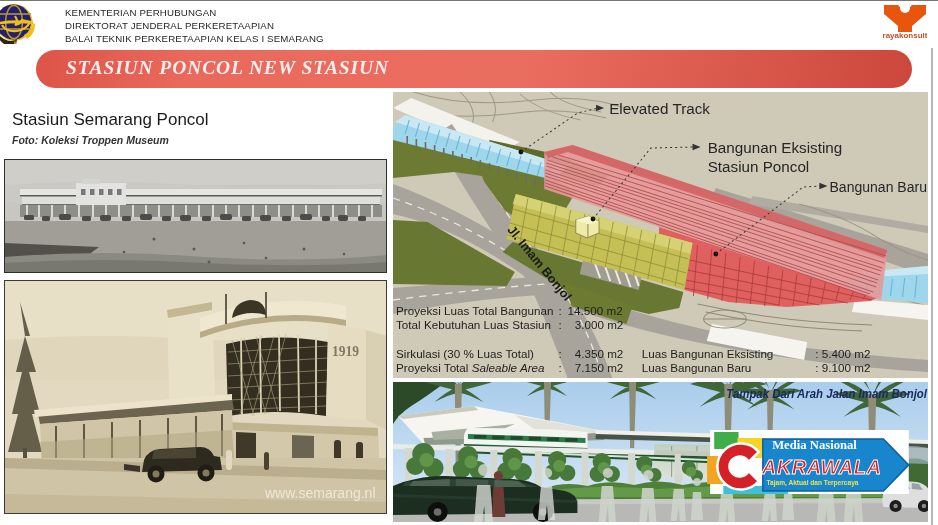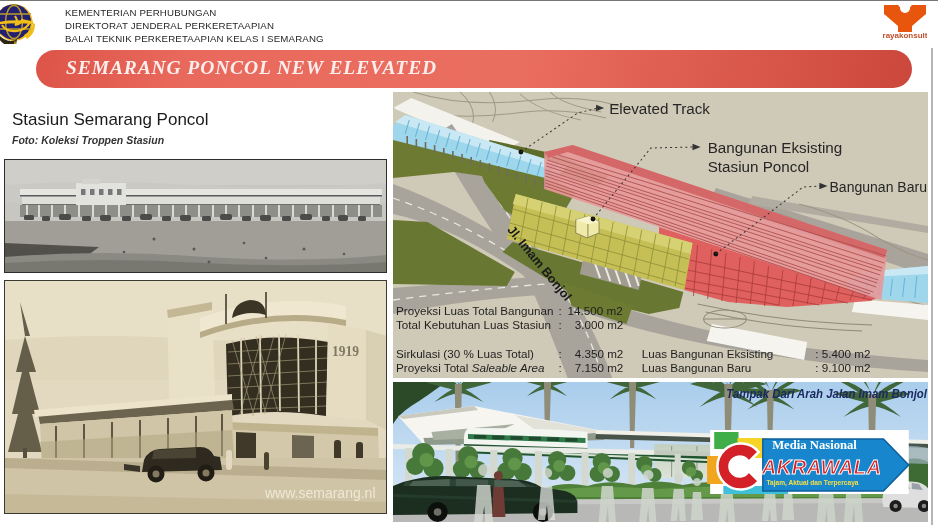--- a/index.html
+++ b/index.html
@@ -36,25 +36,25 @@
 <svg class="abs" style="left:883px;top:5px;" width="44" height="36" viewBox="0 0 44 36">
   <path d="M1 0 H15 L22 8 L29 0 H43 V9 L29 21 V27 H15 V21 L1 9 Z" fill="#e8560e"></path>
   <circle cx="22" cy="3" r="5" fill="#fff"></circle>
   <path d="M2 10 L14 21 L6 21 Z" fill="#fff"></path>
   <path d="M42 10 L30 21 L38 21 Z" fill="#fff"></path>
   <text x="22" y="33" font-size="8" font-weight="bold" fill="#c0502a" text-anchor="middle" font-family="Liberation Sans,sans-serif">rayakonsult</text>
 </svg>
 
 <div class="abs" style="left:36px;top:50px;width:876px;height:38px;border-radius:19px;background:linear-gradient(100deg,#dd5448 0%,#e96a5d 18%,#ea6e60 55%,#cc473c 100%);"></div>
 
-<div class="abs" style="left:66px;top:57px;font-family:'Liberation Serif',serif;font-style:italic;font-weight:bold;font-size:19.5px;color:#fdeeee;letter-spacing:0.9px;">SEMARANG PONCOL NEW ELEVATED</div>
+<div class="abs" style="left:66px;top:57px;font-family:'Liberation Serif',serif;font-style:italic;font-weight:bold;font-size:19.5px;color:#fdeeee;letter-spacing:0.9px;">STASIUN PONCOL NEW STASIUN</div>
 
 <div class="abs" style="left:12px;top:110px;font-weight:normal;font-size:17px;color:#1a1a1a;">Stasiun Semarang Poncol</div>
 
-<div class="abs" style="left:12px;top:134px;font-style:italic;font-weight:bold;font-size:10.5px;color:#333;">Foto: Koleksi Troppen Stasiun</div>
+<div class="abs" style="left:12px;top:134px;font-style:italic;font-weight:bold;font-size:10.5px;color:#333;">Foto: Koleksi Troppen Museum</div>
 
 <svg class="abs" style="left:4px;top:159px;" width="383" height="114" viewBox="0 0 383 114">
 
   <rect x="0" y="0" width="383" height="114" fill="#cfcdc9"></rect>
   <rect x="0" y="0" width="383" height="26" fill="#d8d6d2"></rect>
   <path d="M0 26 Q 90 20 190 26 Q 290 32 383 24 L383 44 L0 44 Z" fill="#d3d1cd"></path>
 
   <rect x="16" y="30" width="362" height="6" fill="#f1f1ed"></rect>
   <rect x="16" y="36" width="362" height="1.4" fill="#55555a"></rect>
   <rect x="18" y="38" width="358" height="7" fill="#e9e9e5"></rect>

